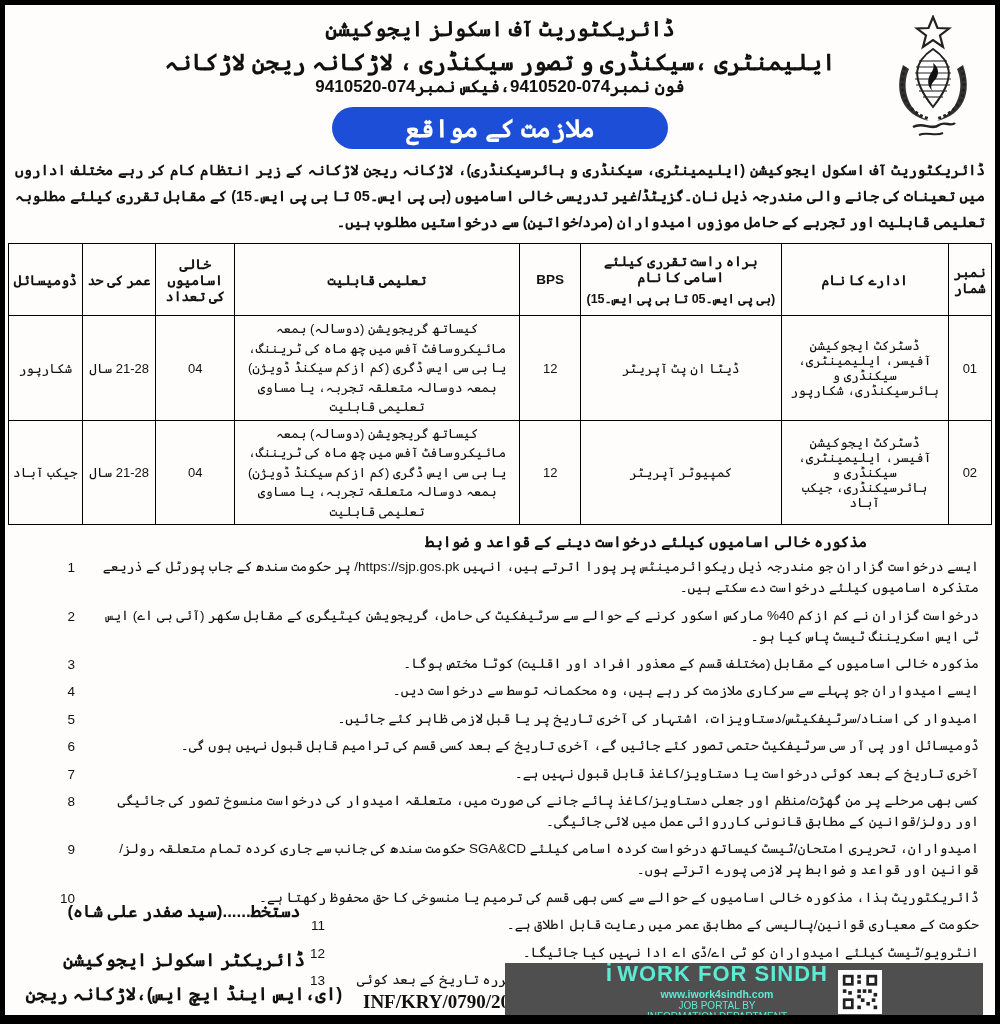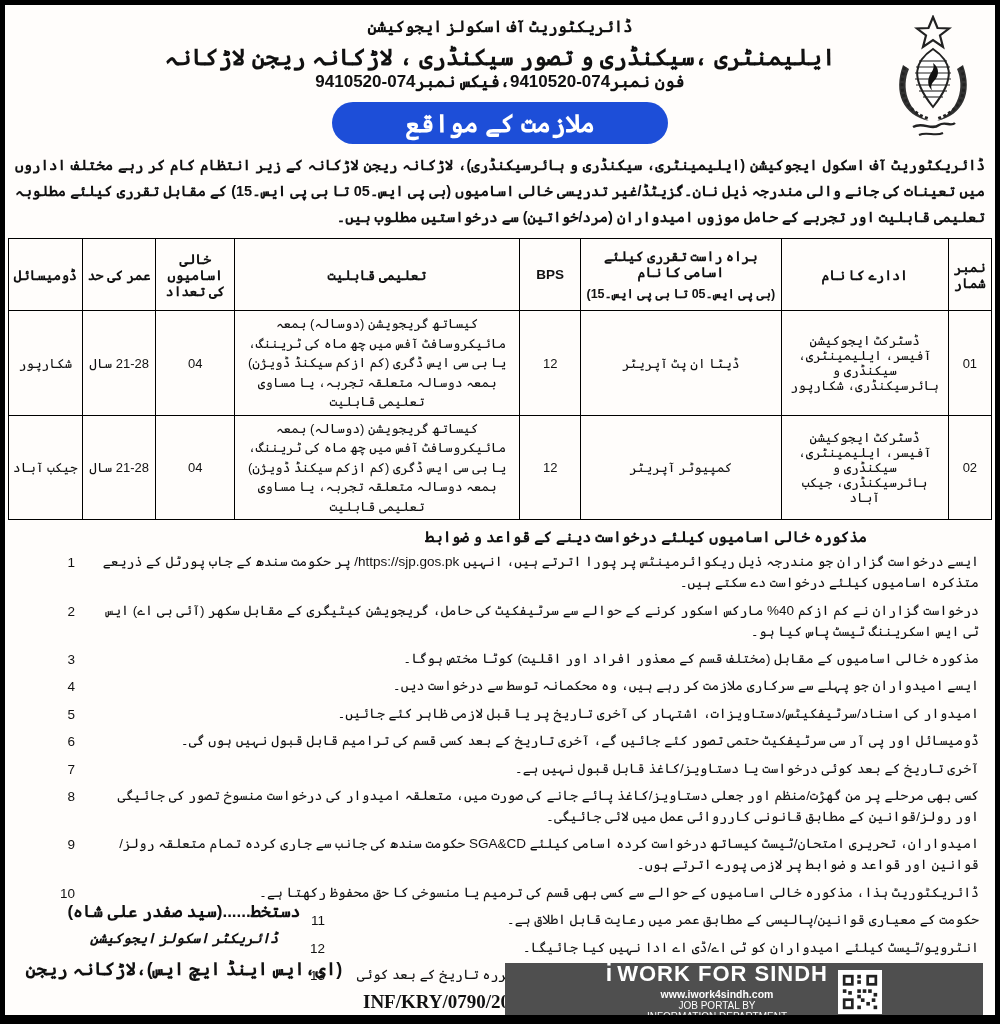--- a/index.html
+++ b/index.html
@@ -5,21 +5,21 @@
   * { margin:0; padding:0; box-sizing:border-box; }
   body { background:#e8e8e8; font-family:"Liberation Sans", sans-serif; }
   .page {
     position:relative; width:1000px; height:1024px; margin:0 auto;
     background:#fffdfb; color:#111; overflow:hidden;
     border-left:5px solid #000; border-right:5px solid #000; border-top:5px solid #000;
   }
   .rtl { direction:rtl; }
   
   .hdr { padding-top:12px; text-align:center; }
-  .hdr-l1 { font-size:16px; font-weight:bold;font-family:Liberation Serif, serif; }
+  .hdr-l1 { font-size:21px; font-weight:bold; }
   .hdr-l2 { font-size:23px; font-weight:bold; margin-top:8px; }
   .hdr-l3 { font-size:17px; font-weight:bold; margin-top:0; }
   .emblem { position:absolute; top:10px; right:14px; width:96px; height:128px; }
   
   .job-banner {
     margin:10px auto 0 auto; width:336px; height:42px; background:#1d4ed8;
     border-radius:21px; color:#fff; font-size:25px; font-weight:bold;
     display:flex; align-items:center; justify-content:center;
   }
   
@@ -58,31 +58,31 @@
     position:absolute; left:28px; top:1px; direction:ltr;
     font-size:13.5px; width:30px; text-align:right;
   }
   .rule:nth-child(n+11) { margin-left:250px; } 
   
   .signature {
     position:absolute; left:14px; top:896px; width:330px;
     direction:rtl; text-align:center; font-weight:bold;
   }
   .sig-l1 { font-size:17px; }
-  .sig-l2 { font-size:14px; margin-top:8px;font-style:italic; }
+  .sig-l2 { font-size:18px; margin-top:27px; }
   .sig-l3 { font-size:18px; margin-top:12px; }
   
   .inf-ref {
     position:absolute; left:358px; top:986px;
     font-family:"Liberation Serif", serif; font-weight:bold; font-size:19px;
   }
   .wfs {
     position:absolute; right:12px; top:958px; width:478px; height:57px;
     background:#4f4f4f; display:flex; align-items:center; justify-content:center;
-    gap:10px; color:#ffffff;
+    gap:10px; color:#5eead4;
   }
   .wfs-text { text-align:center; }
   .wfs-title { font-size:22px; font-weight:bold; letter-spacing:1px; white-space:nowrap; }
   .wfs-i { display:inline-block; transform:scale(1.05); margin-right:4px; }
   .wfs-url { font-size:10.5px; font-weight:bold; margin-top:1px; }
   .wfs-sub { font-size:10px; line-height:1.15; }
   .qr { width:44px; height:44px; background:#fff; padding:3px; }
   .bottom-bar { position:absolute; left:0; right:0; bottom:0; height:9px; background:#000; }
 </style>
 </head>

